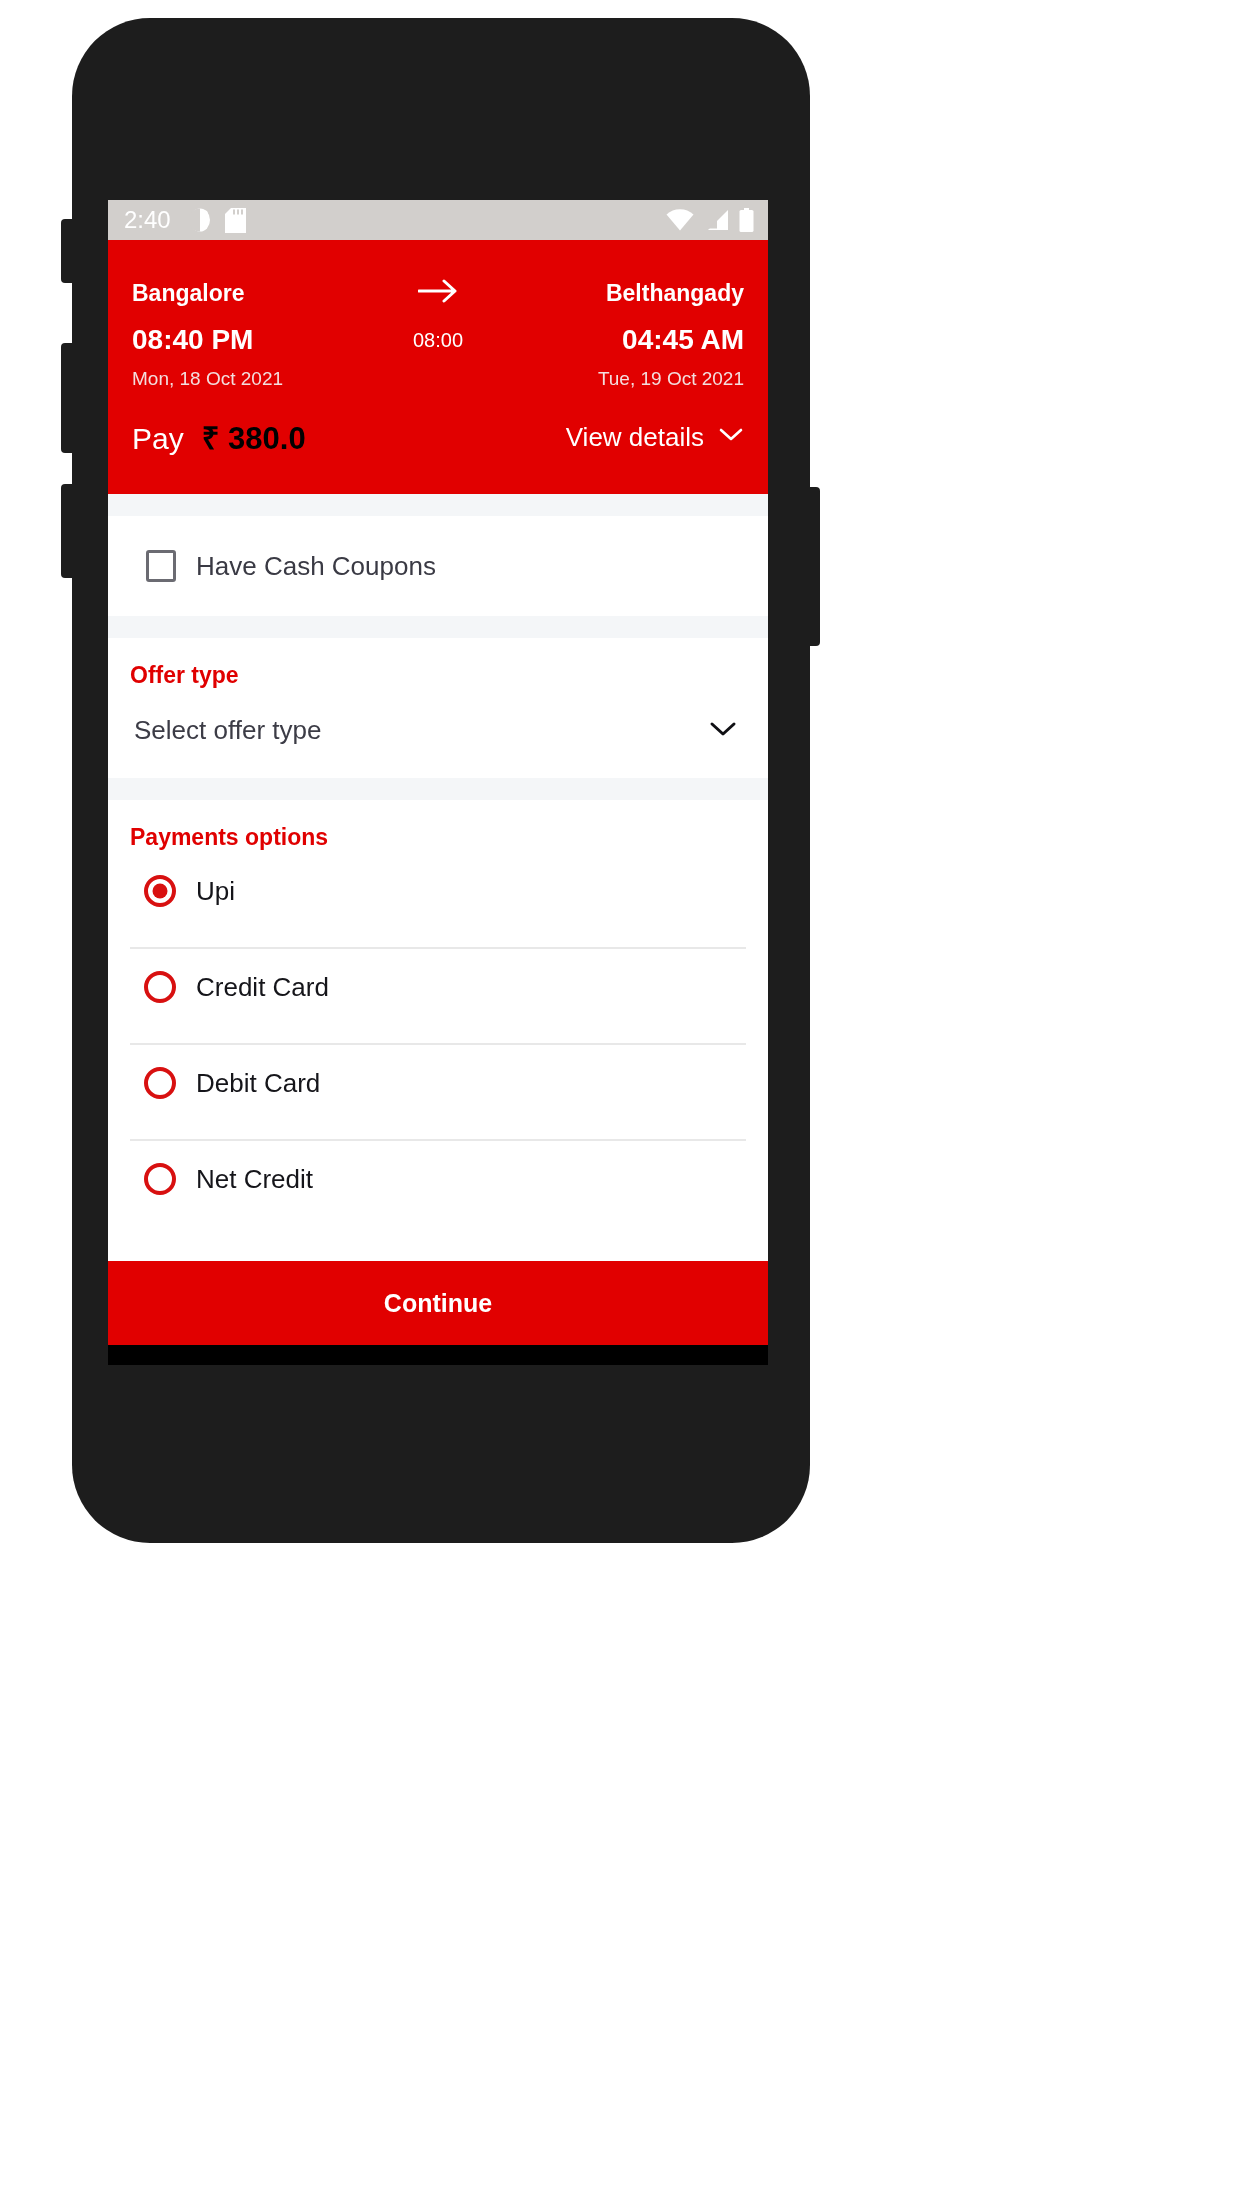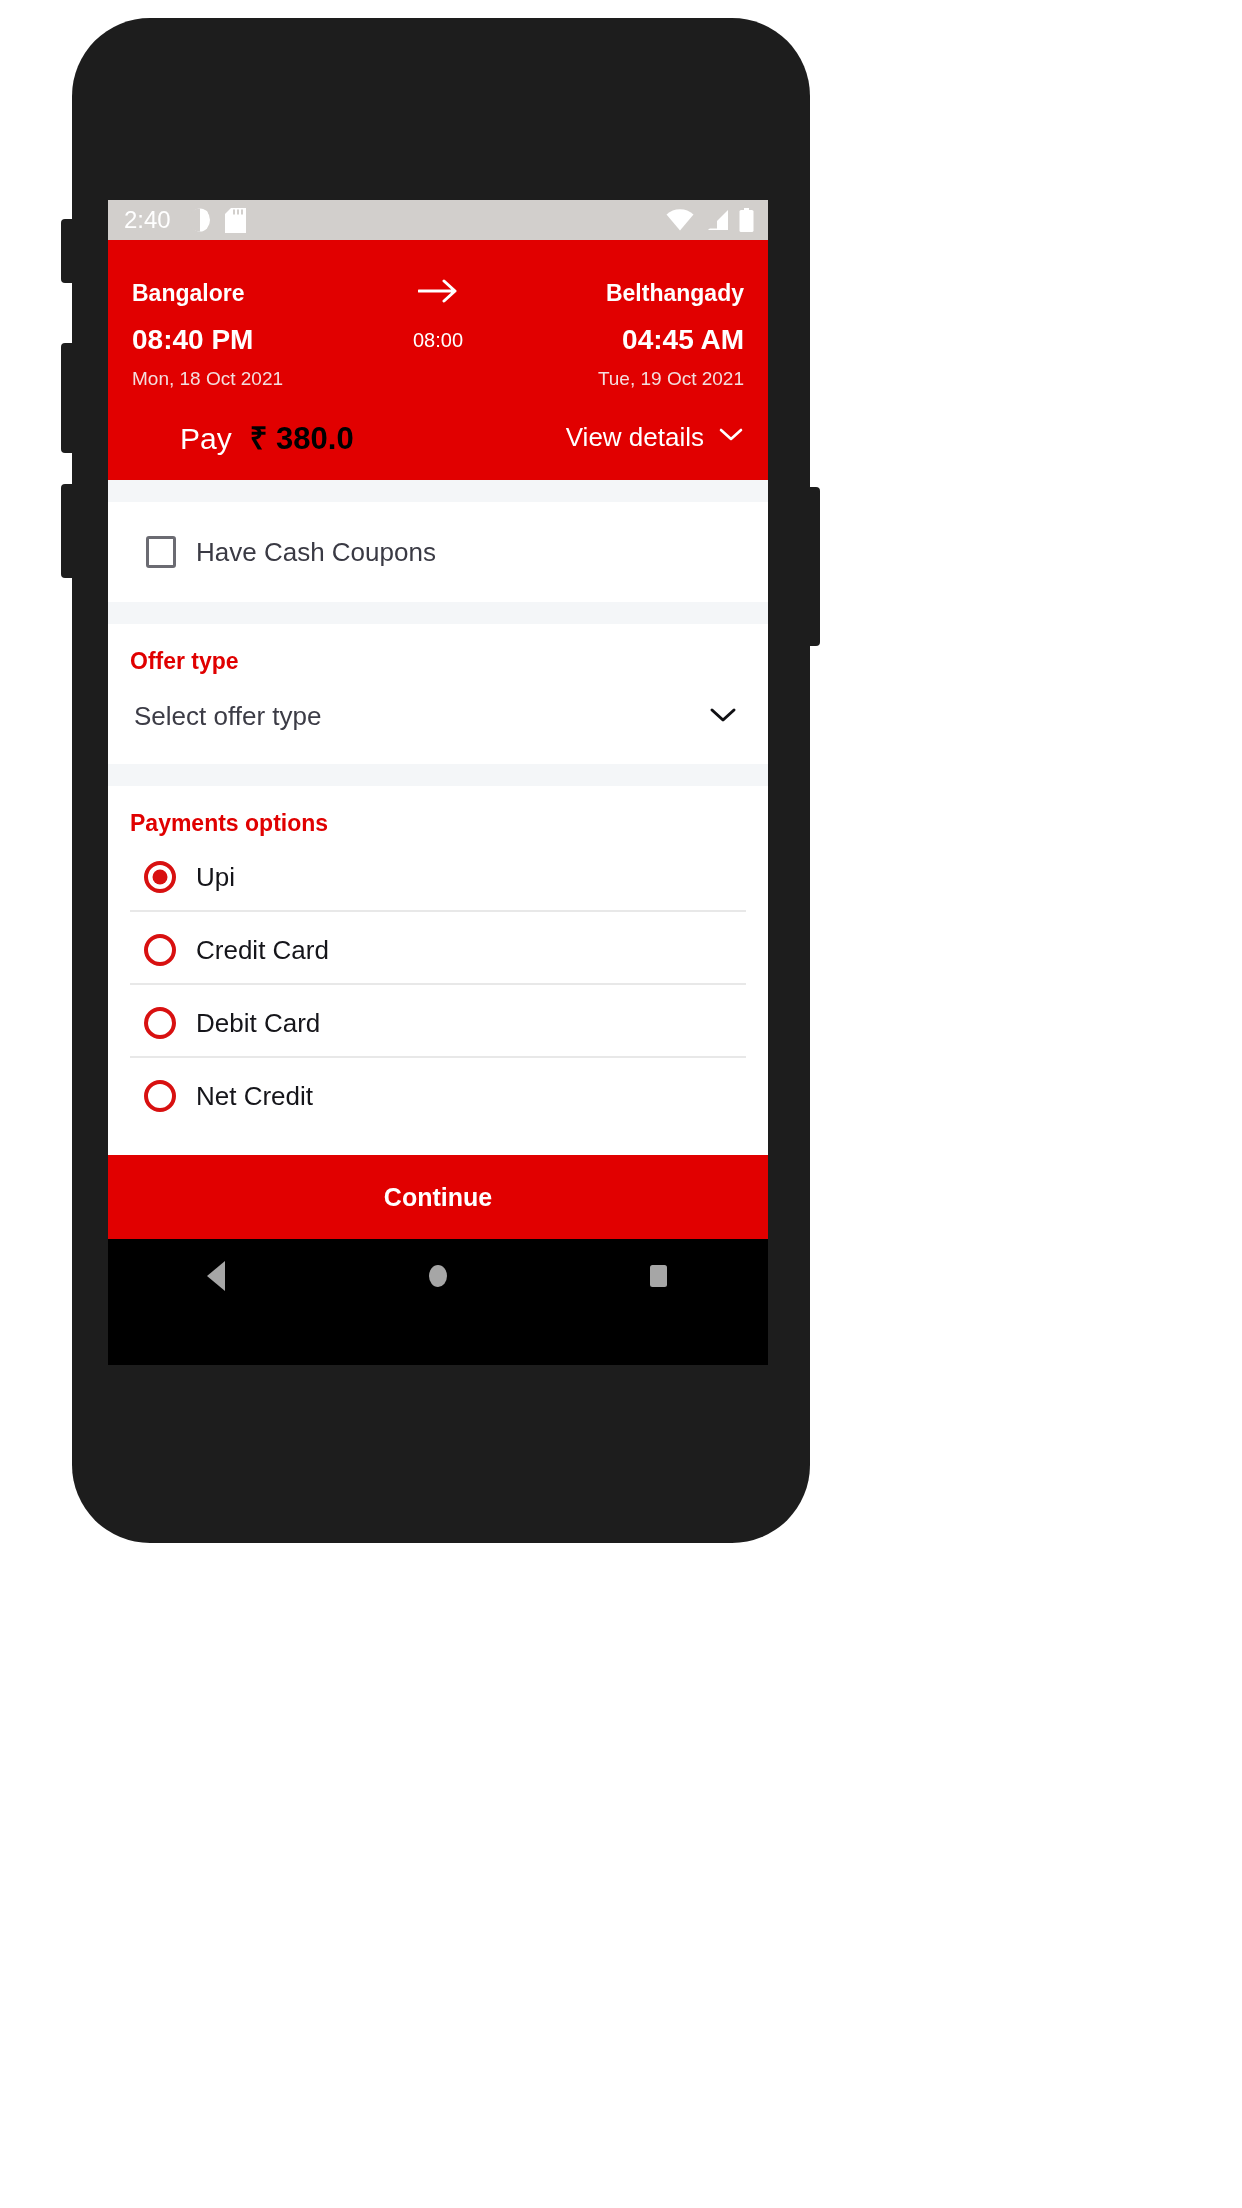--- a/index.html
+++ b/index.html
@@ -148,22 +148,21 @@
     font-weight: 400;
   }
   .j-row.times { margin-top: 16px; }
   .j-row.dates { margin-top: 12px; }
 
   .pay-row {
     display: flex;
     align-items: center;
     justify-content: space-between;
     margin-top: 26px;
-    padding-bottom: 22px;
-    margin-left: 48px;
+    padding-bottom: 36px;
   }
   .pay-left { display: flex; align-items: baseline; gap: 18px; }
   .pay-label {
     color: #ffffff;
     font-size: 30px;
     font-weight: 400;
   }
   .pay-amount {
     color: #000000;
     font-size: 31px;
@@ -226,21 +225,21 @@
   .select-value {
     font-size: 26px;
     color: #3c3c46;
   }
 
   
   .pay-opt {
     display: flex;
     align-items: center;
     gap: 20px;
-    padding: 22px 0 17px 14px;
+    padding: 22px 0 40px 14px;
     border-bottom: 2px solid #e8e8e8;
   }
   .pay-opt.last { border-bottom: none; }
   .pay-opt.first { padding-top: 10px; }
   .radio {
     width: 32px;
     height: 32px;
     border-radius: 50%;
     border: 4px solid #d81010;
     box-sizing: border-box;

